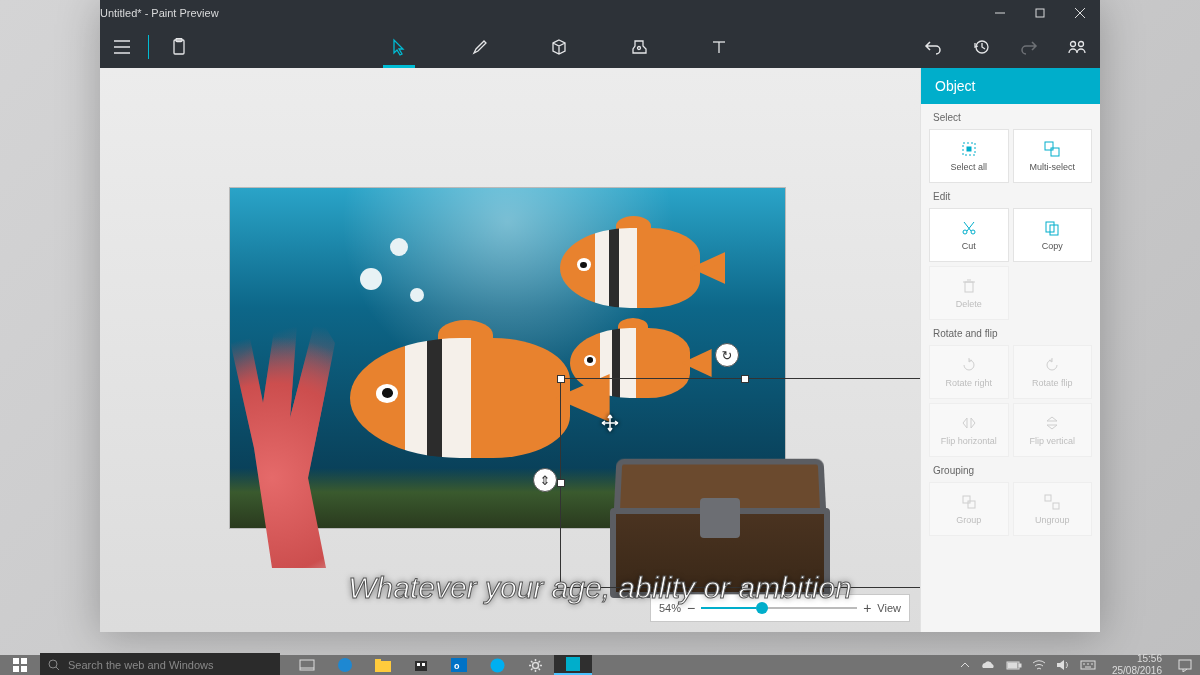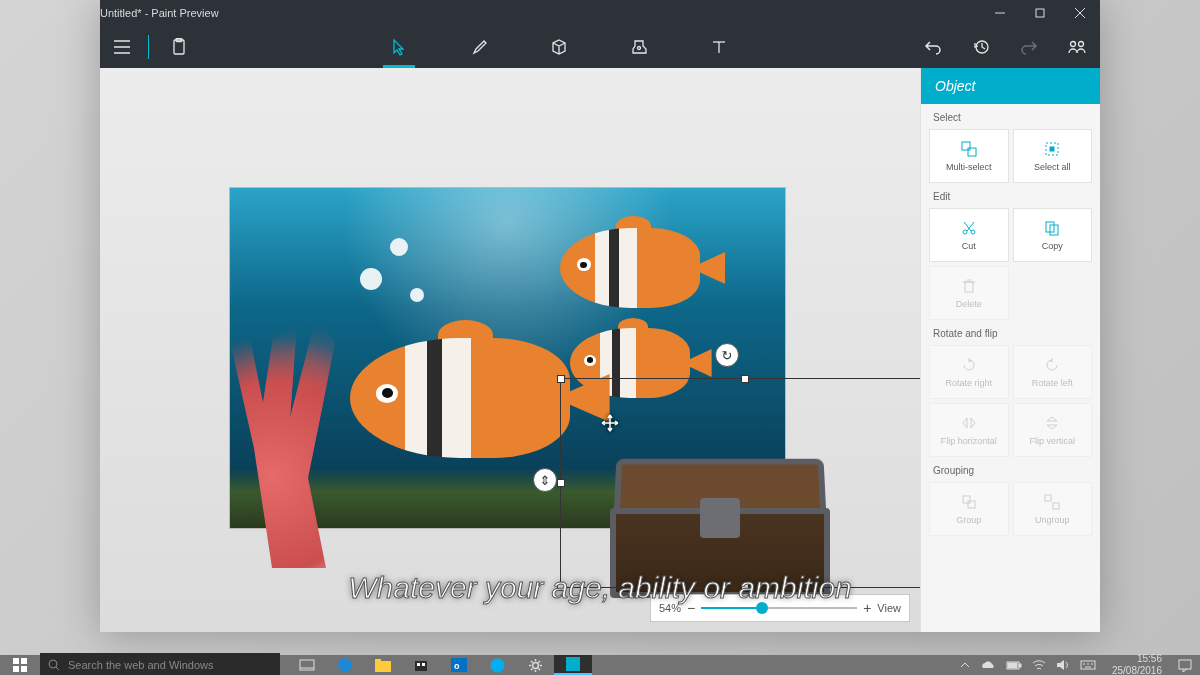--- a/index.html
+++ b/index.html
@@ -99,21 +99,21 @@
 .rh-left { left:433px; top:400px; }
 .rh-bottom { left:615px; top:530px; }
 
 .zoom-bar { position:absolute; right:10px; bottom:10px; background:#fff; border:1px solid #c8c8c8; height:28px; width:260px; display:flex; align-items:center; font-size:11px; color:#555; padding:0 8px; gap:6px; }
 .zoom-bar .track { flex:1; height:2px; background:#bbb; position:relative; }
 .zoom-bar .track .fill { position:absolute; left:0; top:0; bottom:0; width:35%; background:#00aecb; }
 .zoom-bar .thumb { position:absolute; left:35%; top:-5px; width:12px; height:12px; background:#00aecb; border-radius:50%; }
 .zoom-bar .pm { font-size:14px; color:#555; }
 
 .side-panel { width:180px; background:#f5f5f5; border-left:1px solid #e2e2e2; display:flex; flex-direction:column; overflow:hidden; }
-.panel-header { background:#00aecb; color:#fff; font-size:14px; padding:10px 14px;font-style:italic; }
+.panel-header { background:#00aecb; color:#fff; font-size:14px; padding:10px 14px; }
 .panel-section-label { font-size:10px; color:#666; padding:8px 12px 6px; }
 .panel-grid { display:grid; grid-template-columns:1fr 1fr; gap:4px; padding:0 8px; }
 .panel-btn { background:#fff; border:1px solid #e3e3e3; height:54px; display:flex; flex-direction:column; align-items:center; justify-content:center; gap:4px; font-size:9px; color:#555; }
 .panel-btn.disabled { opacity:.35; }
 .panel-btn .ico { height:18px; display:flex; align-items:center; justify-content:center; color:#00aecb; }
 .panel-btn.disabled .ico { color:#888; }
 .panel-btn svg { width:16px; height:16px; }
 
 .caption { position:absolute; left:50%; transform:translateX(-50%); bottom:70px; font-size:30px; color:#fff; -webkit-text-stroke: 1px #555; text-shadow: 0 0 6px rgba(0,0,0,.6); font-style: italic; white-space:nowrap; }
 
@@ -302,34 +302,34 @@
     </div>
 
     <div class="side-panel">
       <div class="panel-header">Object</div>
 
       <div class="panel-section-label">Select</div>
       <div class="panel-grid">
         <div class="panel-btn">
           <div class="ico">
               <svg viewBox="0 0 16 16" fill="none" stroke="currentColor">
+                <rect x="2" y="2" width="12" height="12" stroke-dasharray="2 2"></rect>
+                <rect x="6" y="6" width="4" height="4" fill="currentColor"></rect>
+              </svg>
+            </div>
+          <span>Select all</span>
+        </div>
+        <div class="panel-btn">
+          <div class="ico">
+              <svg viewBox="0 0 16 16" fill="none" stroke="currentColor">
                 <rect x="1" y="1" width="8" height="8"></rect>
                 <rect x="7" y="7" width="8" height="8"></rect>
               </svg>
             </div>
           <span>Multi-select</span>
-        </div>
-        <div class="panel-btn">
-          <div class="ico">
-              <svg viewBox="0 0 16 16" fill="none" stroke="currentColor">
-                <rect x="2" y="2" width="12" height="12" stroke-dasharray="2 2"></rect>
-                <rect x="6" y="6" width="4" height="4" fill="currentColor"></rect>
-              </svg>
-            </div>
-          <span>Select all</span>
         </div>
       </div>
 
       <div class="panel-section-label">Edit</div>
       <div class="panel-grid">
         <div class="panel-btn">
           <div class="ico">
               <svg viewBox="0 0 16 16" fill="none" stroke="currentColor">
                 <circle cx="4" cy="12" r="2"></circle>
                 <circle cx="12" cy="12" r="2"></circle>
@@ -371,21 +371,21 @@
             </div>
           <span>Rotate right</span>
         </div>
         <div class="panel-btn disabled">
           <div class="ico">
               <svg viewBox="0 0 16 16" fill="none" stroke="currentColor">
                 <path d="M8 3 A5 5 0 1 0 13 8"></path>
                 <path d="M8 1 L8 5 L5 3"></path>
               </svg>
             </div>
-          <span>Rotate left</span>
+          <span>Rotate flip</span>
         </div>
         <div class="panel-btn disabled">
           <div class="ico">
               <svg viewBox="0 0 16 16" fill="none" stroke="currentColor">
                 <path d="M6 3 L2 8 L6 13 Z M10 3 L14 8 L10 13 Z"></path>
               </svg>
             </div>
           <span>Flip horizontal</span>
         </div>
         <div class="panel-btn disabled">

